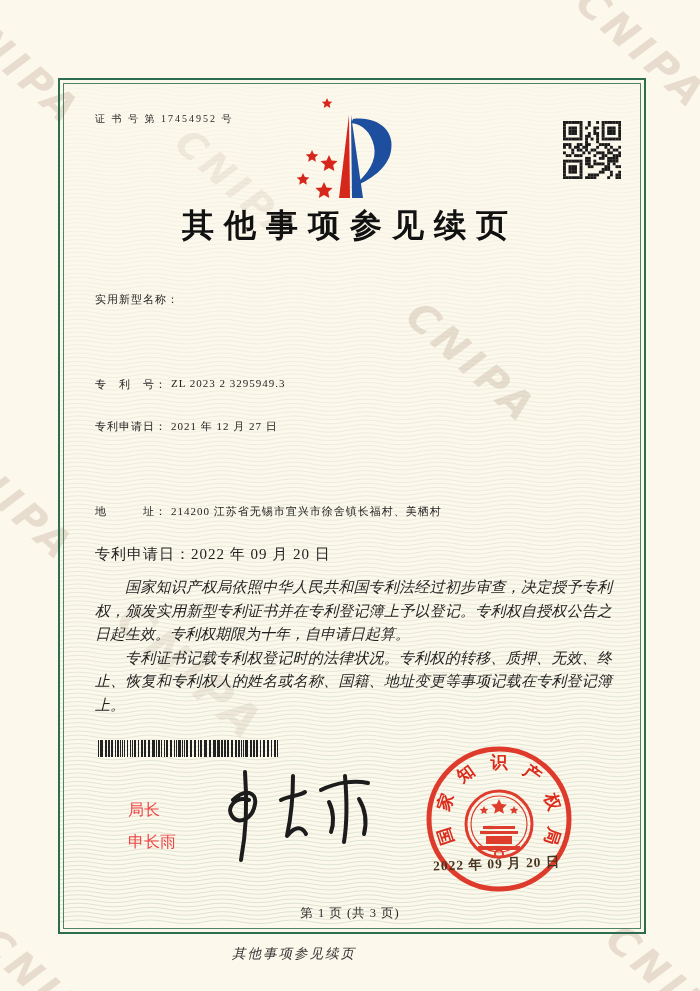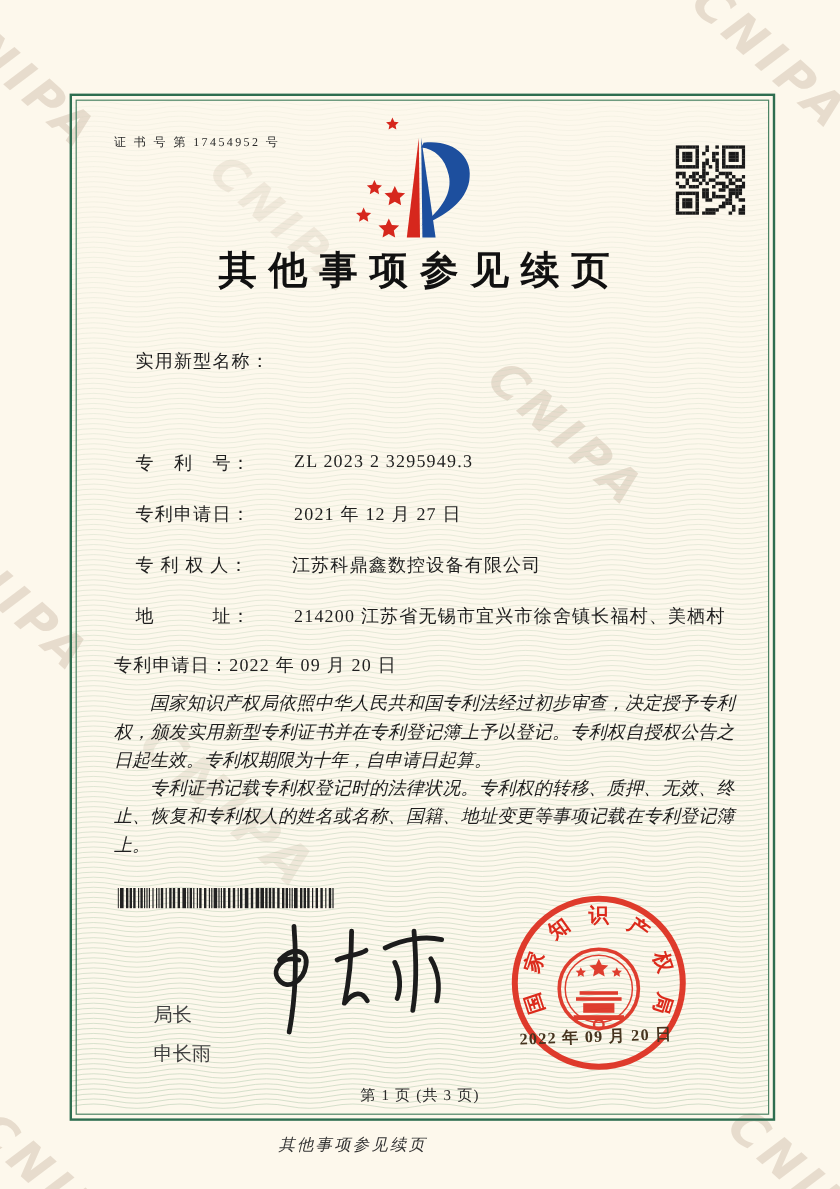--- a/index.html
+++ b/index.html
@@ -42,37 +42,37 @@
     font-size:10px; letter-spacing:2px; color:#2a2a2a;
   }
   .logo{position:absolute; left:283px; top:96px; z-index:3;}
   .qr{position:absolute; left:563px; top:121px; z-index:3;}
   .title{
     position:absolute; left:58px; top:204px; width:584px; z-index:3;
     text-align:center; font-size:32px; font-weight:bold;
     letter-spacing:10px; color:#111;
   }
   
-  .frow{position:absolute; left:113px; z-index:3; font-size:15px; display:flex;gap:32px;}
+  .frow{position:absolute; left:95px; z-index:3; font-size:11px; display:flex;}
   .flabel{white-space:pre; letter-spacing:1px;}
   .fvalue{white-space:pre; margin-left:4px; letter-spacing:1px;}
   .r0{top:292px}.r1{top:334px}.r2{top:377px}.r3{top:419px}.r4{top:462px}.r5{top:504px}
   .grant-date{position:absolute; left:95px;  top:545px; z-index:3; font-size:15px; letter-spacing:1px; white-space:pre;}
   .grant-num {position:absolute; left:370px; top:545px; z-index:3; font-size:15px; letter-spacing:1px; white-space:pre;}
   
   .paras{
     position:absolute; left:95px; top:576px; width:517px; z-index:3;
     font-size:15px; line-height:23.5px; text-align:justify;
   }
   .paras p{margin:0; text-indent:2em; font-style:italic;}
   
   .barcode{position:absolute; left:98px; top:740px; z-index:3;}
   
   .director{position:absolute; left:128px; top:794px; z-index:3; font-size:16px; line-height:32px;
-            font-family:"DejaVu Sans","Liberation Sans",sans-serif; color:#404040;margin-top:36px;}
+            font-family:"DejaVu Sans","Liberation Sans",sans-serif; color:#ef4444;}
   .signature{position:absolute; left:205px; top:766px; z-index:3;}
   
   .seal{position:absolute; left:424px; top:744px; width:150px; height:150px; z-index:4;}
   .seal svg{position:absolute; left:0; top:0;}
   .seal .arc-char{
     position:absolute; width:20px; height:20px; z-index:2;
     font-size:17px; font-weight:bold; color:#dc2a1b; text-align:center; line-height:20px;
   }
   .seal-date{
     position:absolute; left:433px; top:855px; width:140px; z-index:5;
@@ -554,24 +554,20 @@
     <span class="flabel">实用新型名称：</span>
   </div>
   <div class="frow r2">
     <span class="flabel">专　利　号：</span>
     <span class="fvalue">ZL 2023 2 3295949.3</span>
   </div>
   <div class="frow r3">
     <span class="flabel">专利申请日：</span>
     <span class="fvalue">2021 年 12 月 27 日</span>
   </div>
-  <div class="frow r4">
-    <span class="flabel">专 利 权 人：</span>
-    <span class="fvalue">江苏科鼎鑫数控设备有限公司</span>
-  </div>
   <div class="frow r5">
     <span class="flabel">地　　　址：</span>
     <span class="fvalue">214200 江苏省无锡市宜兴市徐舍镇长福村、美栖村</span>
   </div>
 
   <div class="grant-date"><span>专利申请日：</span><span>2022 年 09 月 20 日</span></div>
 
   <div class="paras">
     <p>国家知识产权局依照中华人民共和国专利法经过初步审查，决定授予专利权，颁发实用新型专利证书并在专利登记簿上予以登记。专利权自授权公告之日起生效。专利权期限为十年，自申请日起算。</p>
     <p>专利证书记载专利权登记时的法律状况。专利权的转移、质押、无效、终止、恢复和专利权人的姓名或名称、国籍、地址变更等事项记载在专利登记簿上。</p>

